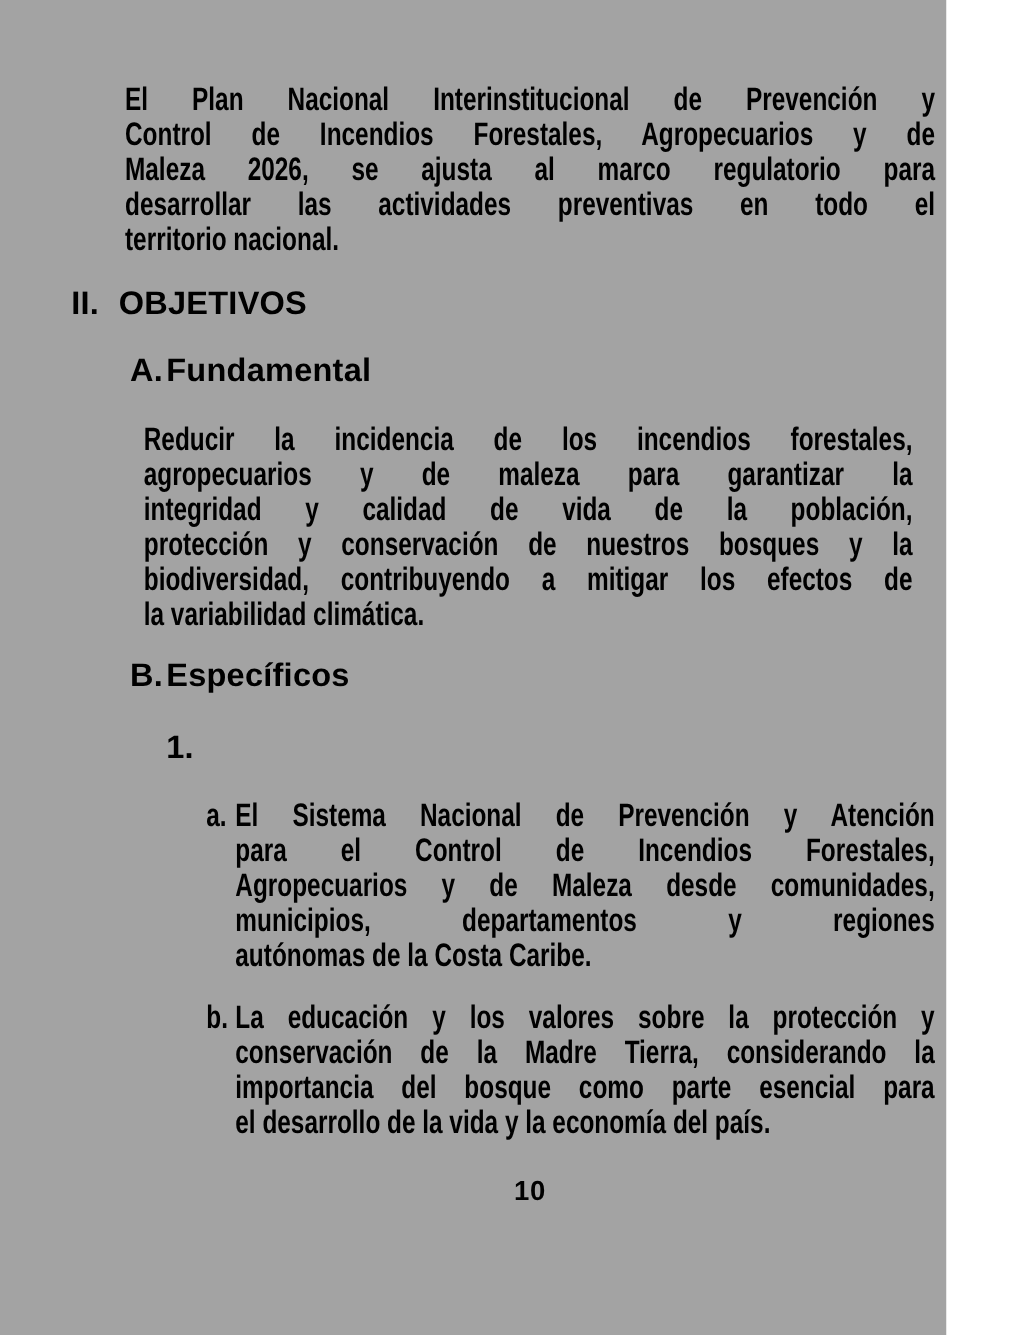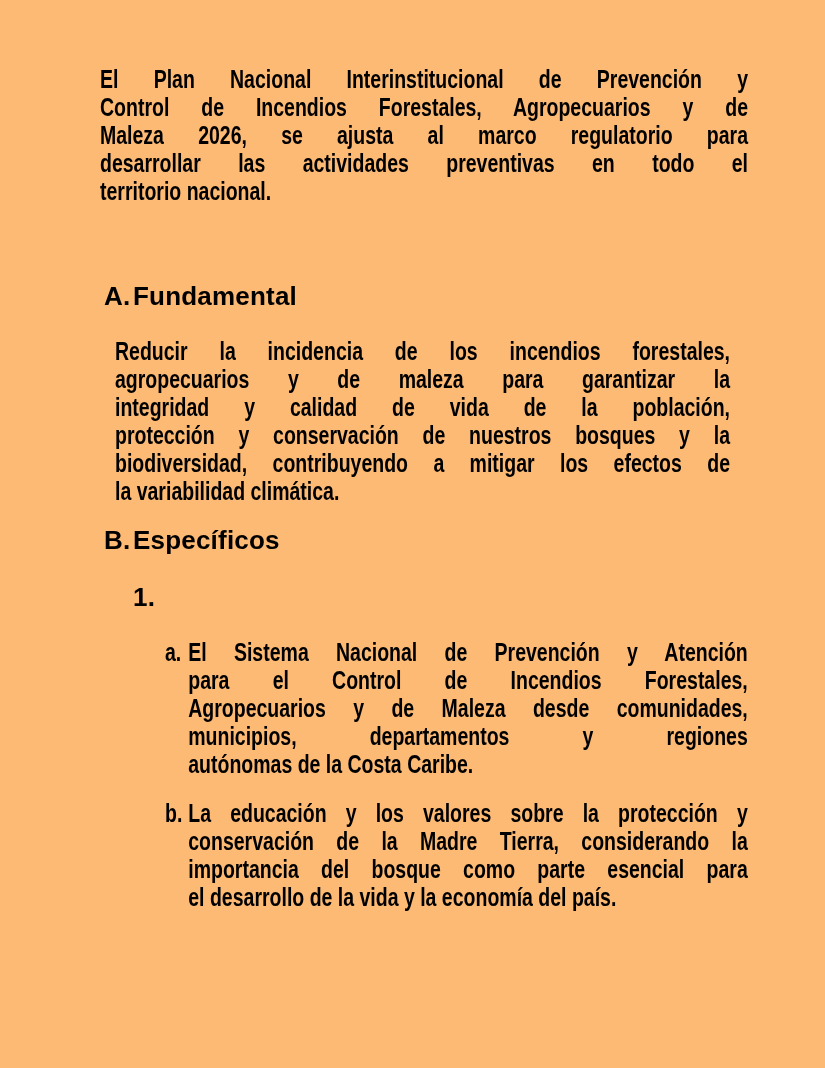--- a/index.html
+++ b/index.html
@@ -1,21 +1,21 @@
 <!DOCTYPE html>
 <html><head>
 <meta charset="utf-8">
 <style>
   * { margin: 0; padding: 0; box-sizing: border-box; }
   html, body { background: #ffffff; }
   .page {
     position: relative;
-    width: 825px;
+    width: 757px;
     height: 1068px;
-    background: #fdba74;
+    background: #a3a3a3;
     color: #000000;
     font-family: "Liberation Sans", sans-serif;
     font-weight: 700;
     overflow: hidden;
   }
   .block { position: absolute; }
   
   .cond {
     transform: scaleX(0.75);
     transform-origin: 0 0;
@@ -60,20 +60,24 @@
   <div class="block" style="left:100px; top:65px; width:648px;">
     <div class="cond" style="width:864px;">
       <div class="jline">El Plan Nacional Interinstitucional de Prevención y</div>
       <div class="jline">Control de Incendios Forestales, Agropecuarios y de</div>
       <div class="jline">Maleza 2026, se ajusta al marco regulatorio para</div>
       <div class="jline">desarrollar las actividades preventivas en todo el</div>
       <div class="lline">territorio nacional.</div>
     </div>
   </div>
 
+  <div class="block heading" style="left:57px; top:228px;">
+    <span class="hmark" style="width:38px;">II.</span>
+    <span>OBJETIVOS</span>
+  </div>
 
   <div class="block heading" style="left:104px; top:282px;">
     <span class="hmark" style="width:29px;">A.</span>
     <span>Fundamental</span>
   </div>
 
   <div class="block" style="left:115px; top:337px; width:615px;">
     <div class="cond" style="width:820px;">
       <div class="jline">Reducir la incidencia de los incendios forestales,</div>
       <div class="jline">agropecuarios y de maleza para garantizar la</div>
@@ -111,14 +115,15 @@
       <span class="imark">b.</span>
       <div class="ilines">
         <div class="jline">La educación y los valores sobre la protección y</div>
         <div class="jline">conservación de la Madre Tierra, considerando la</div>
         <div class="jline">importancia del bosque como parte esencial para</div>
         <div class="lline">el desarrollo de la vida y la economía del país.</div>
       </div>
     </div>
   </div>
 
+  <div class="block pagenum" style="left:100px; top:941px; width:648px;">10</div>
 
 </div>
 
 </body></html>

